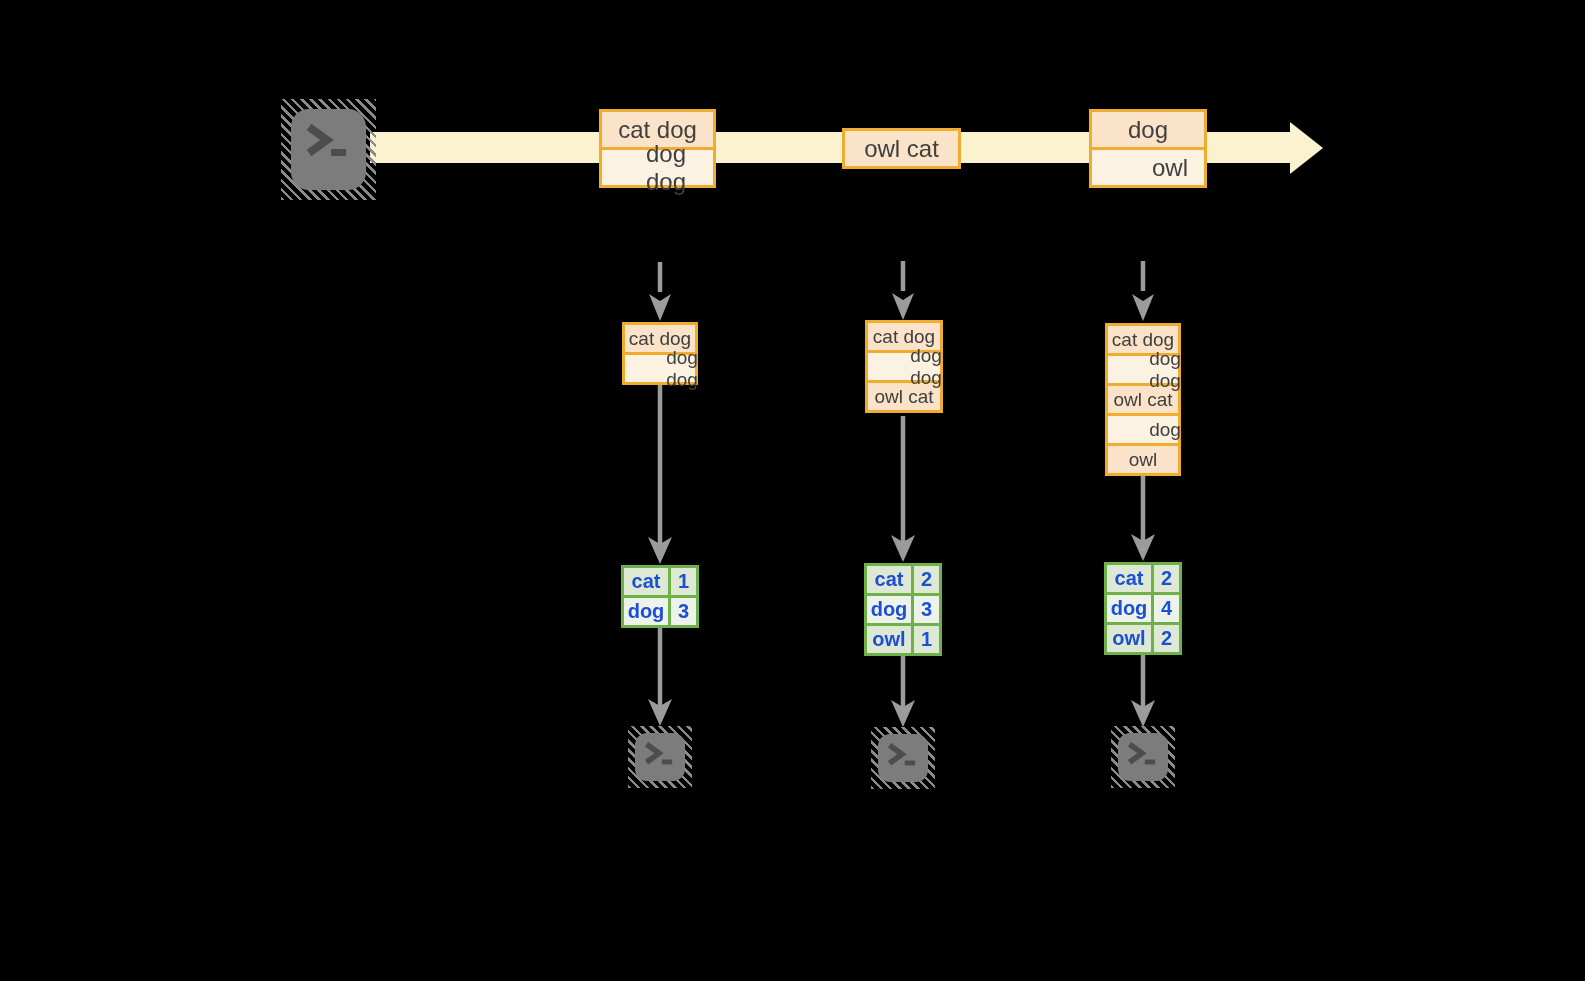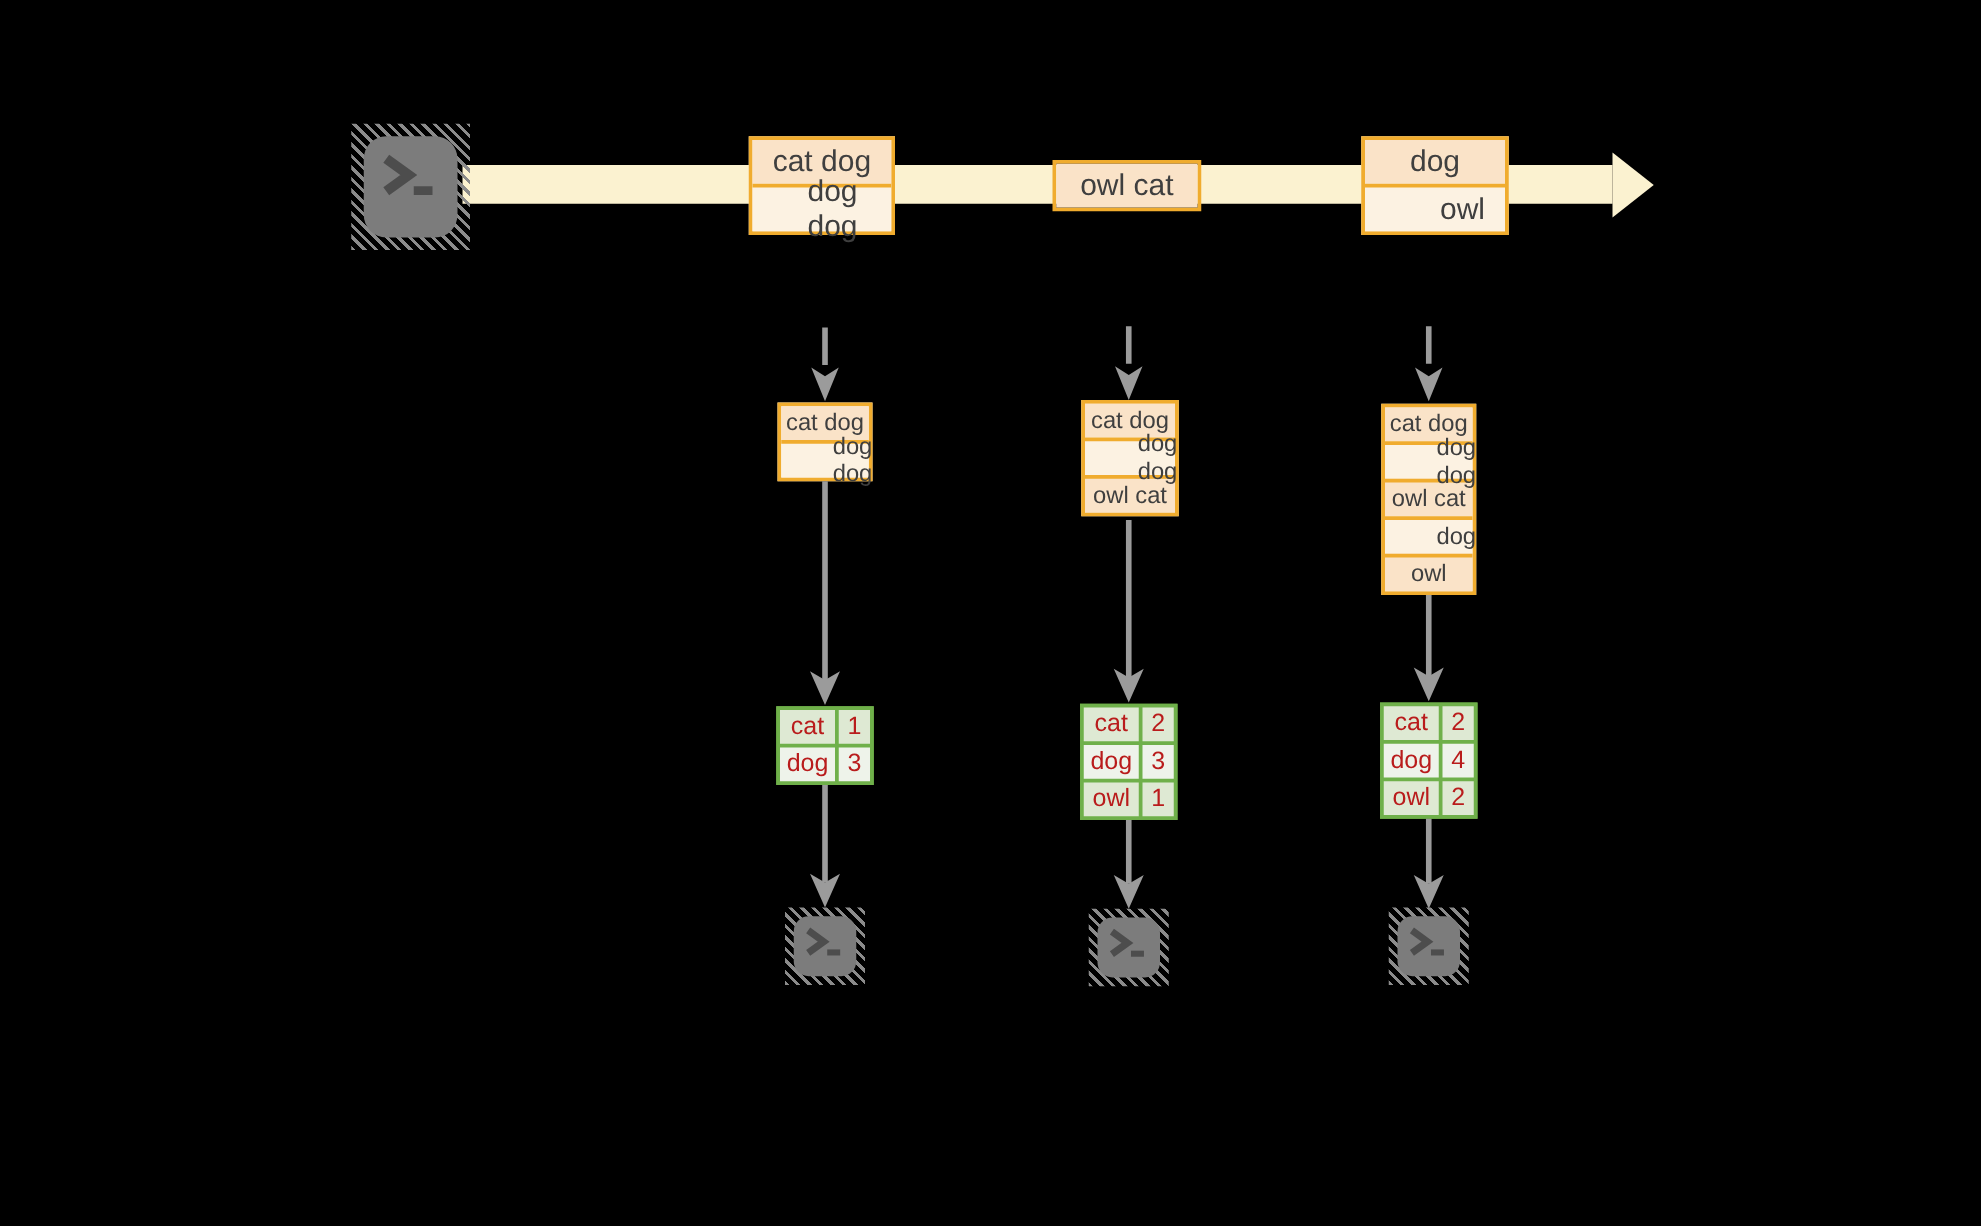--- a/index.html
+++ b/index.html
@@ -28,21 +28,21 @@
   .fill-dark{background:#FAE3C8;}
   .fill-light{background:#FCF2E2;padding-left:44px;}
 
   
   .banner{position:absolute;left:695px;top:462px;width:427px;height:42px;background:#fff;
           display:flex;align-items:center;justify-content:center;font-size:33px;color:#3a3a3a;}
 
   
   .gtable{position:absolute;display:grid;grid-template-columns:44px 25px;gap:3px;
           background:#6FB04A;border:3px solid #6FB04A;}
-  .gcell{height:27px;display:flex;align-items:center;justify-content:center;font-size:20px;color:#b91c1c;}
+  .gcell{height:27px;display:flex;align-items:center;justify-content:center;font-size:20px;color:#1d4ed8;font-weight:bold;}
   .g-dark{background:#DEE9D3;}
   .g-light{background:#EEF3EA;}
 
   .overlay{position:absolute;left:0;top:0;pointer-events:none;}
 </style>
 </head>
 <body>
 
 <div class="canvas">
 

